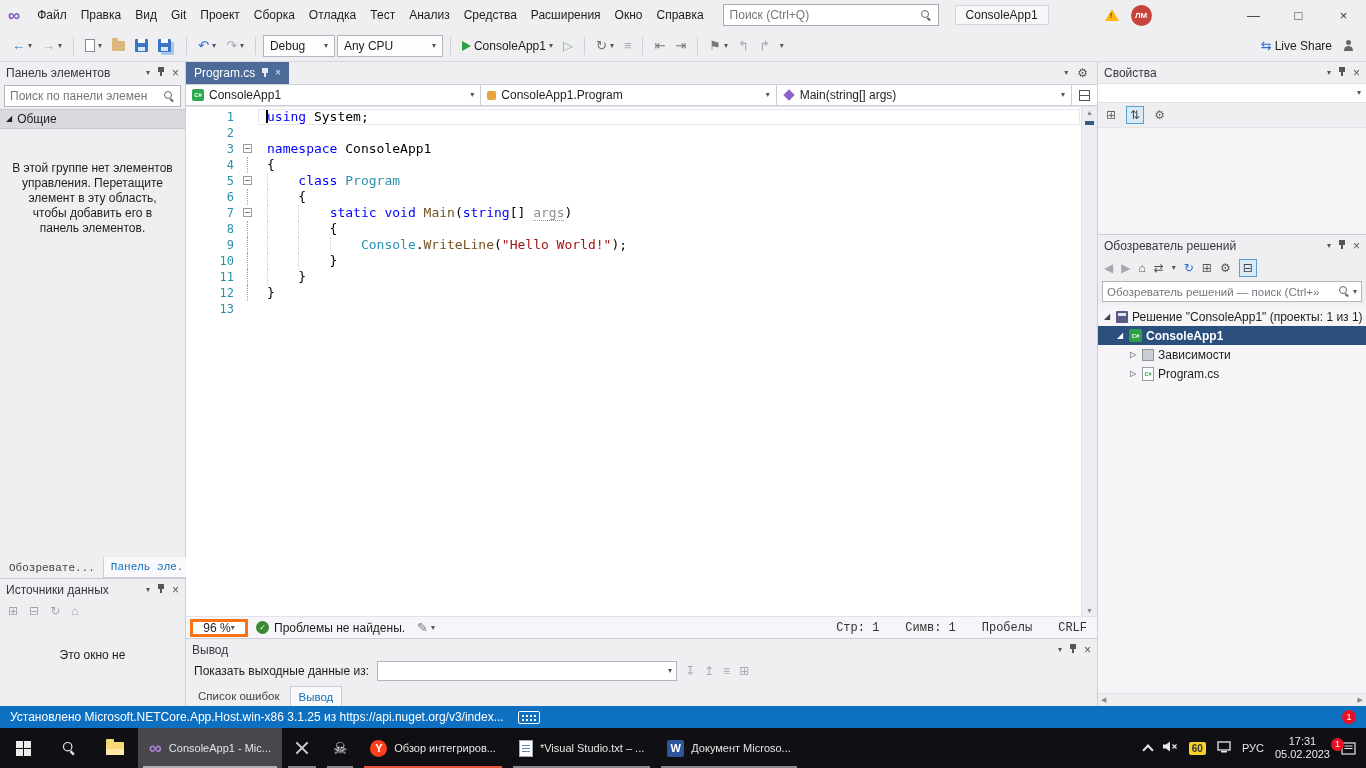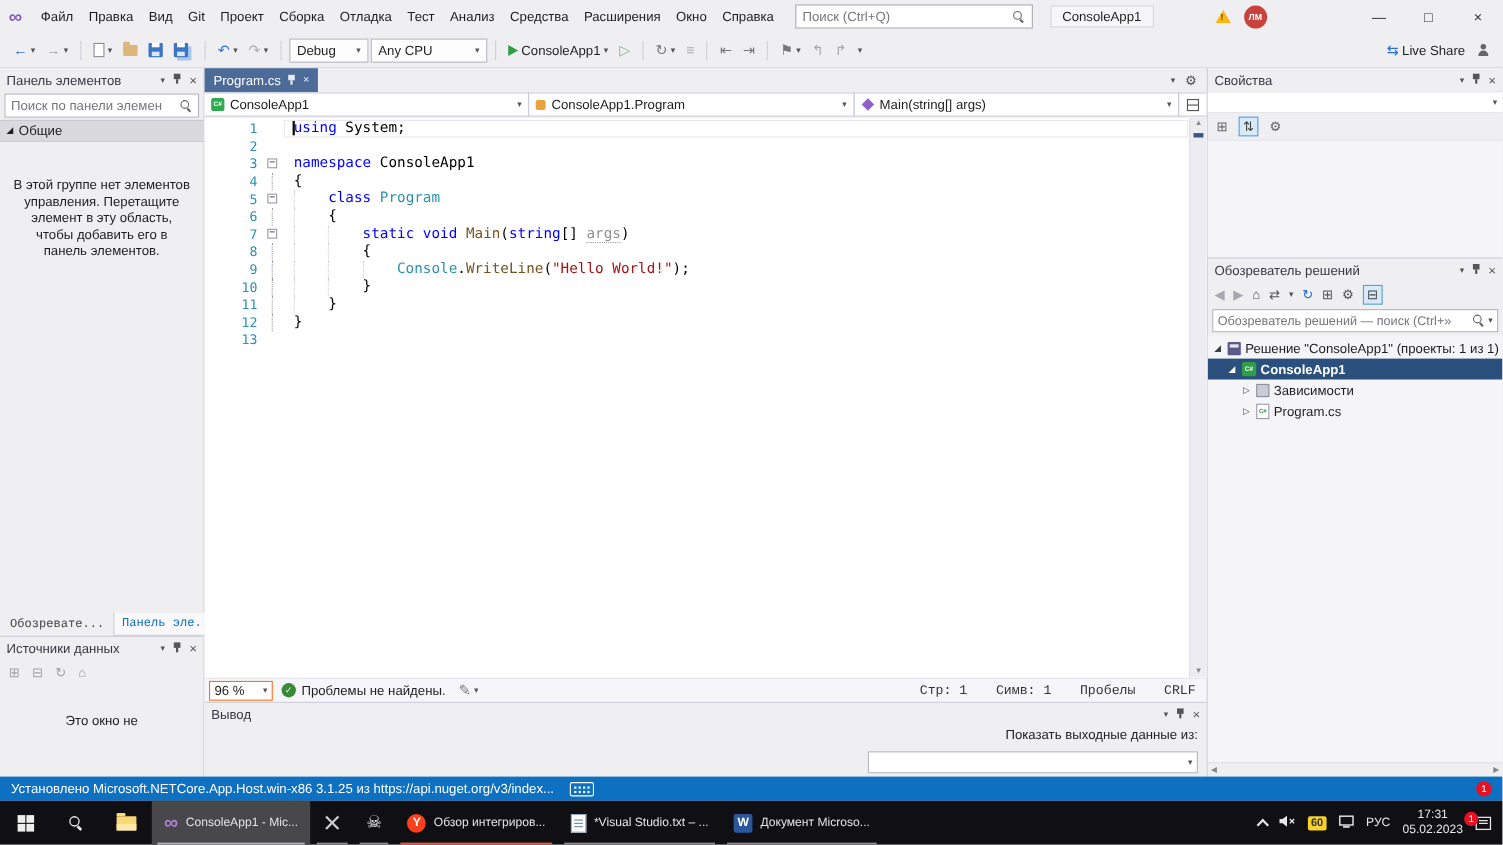--- a/index.html
+++ b/index.html
@@ -103,28 +103,28 @@
   .code-text{position:relative;margin-left:10px;font-size:13px;white-space:pre;}
   .indent-guide{position:absolute;top:0;bottom:0;width:0;border-left:1px dotted #CFCFCF;}
   .caret{position:absolute;left:-1px;top:1px;width:1.5px;height:13px;background:#000;}
   .tok-kw{color:#0000FF;} .tok-pl{color:#000;} .tok-ty{color:#2B91AF;}
   .tok-st{color:#A31515;} .tok-me{color:#74531F;}
   .tok-par{color:#8F8F8F;border-bottom:1px dotted #999;}
   .vscroll{position:absolute;top:0;right:0;bottom:0;width:16px;background:#ECECF2;border-left:1px solid #DEDEE6;display:flex;flex-direction:column;align-items:center;justify-content:space-between;padding:2px 0;font-size:7px;color:#888;}
   .sb-mark{position:absolute;top:14px;left:3px;width:9px;height:4px;background:#39587F;}
 
   .ed-status{height:22px;flex:none;display:flex;align-items:center;gap:8px;padding:0 10px 0 4px;background:#F6F6FA;border-top:1px solid #E2E2E8;}
-  .zoom-combo{width:58px;height:18px;background:#fff;border:1px solid #f97316;display:flex;align-items:center;justify-content:space-between;padding:0 4px;flex:none;}
+  .zoom-combo{width:58px;height:18px;background:#fff;border:3px solid #f97316;display:flex;align-items:center;justify-content:center;padding:0 4px;flex:none;}
   .health{display:flex;align-items:center;gap:5px;}
   .health-dot{width:13px;height:13px;border-radius:50%;background:#388A34;color:#fff;display:flex;align-items:center;justify-content:center;flex:none;}
   .health-dot i{font-style:normal;font-size:8px;line-height:1;}
   .ed-status-right{margin-left:auto;display:flex;gap:26px;color:#333;font-family:Liberation Mono, monospace;}
 
   .output{flex:none;height:68px;border-top:1px solid #CCCEDB;display:flex;flex-direction:column;background:#EFEFF2;}
-  .out-controls{display:flex;align-items:flex-end;gap:8px;padding:1px 8px;flex-direction:column;}
+  .out-controls{display:flex;align-items:center;gap:8px;padding:1px 8px;}
   .out-combo{width:300px;height:20px;background:#fff;border:1px solid #B5B5C0;display:flex;align-items:center;justify-content:flex-end;padding:0 4px;}
   .out-icos{display:flex;gap:9px;color:#A8A8B2;font-size:12px;align-items:center;}
   .bottom-tabs{margin-top:auto;display:flex;padding-left:4px;gap:2px;height:20px;}
   .btab{display:flex;align-items:center;padding:0 8px;font-size:11.5px;color:#444;white-space:nowrap;}
   .btab.active{color:#0E70C0;background:#F9F9FB;border:1px solid #CCCEDB;border-bottom:none;}
 
   
   .rightcol{width:269px;flex:none;display:flex;flex-direction:column;border-left:1px solid #CCCEDB;background:#EFEFF2;}
   .props{flex:none;height:172px;display:flex;flex-direction:column;}
   .props-combo{height:20px;background:#fff;border-top:1px solid #E0E0E6;border-bottom:1px solid #E0E0E6;display:flex;align-items:center;justify-content:flex-end;padding:0 5px;}

